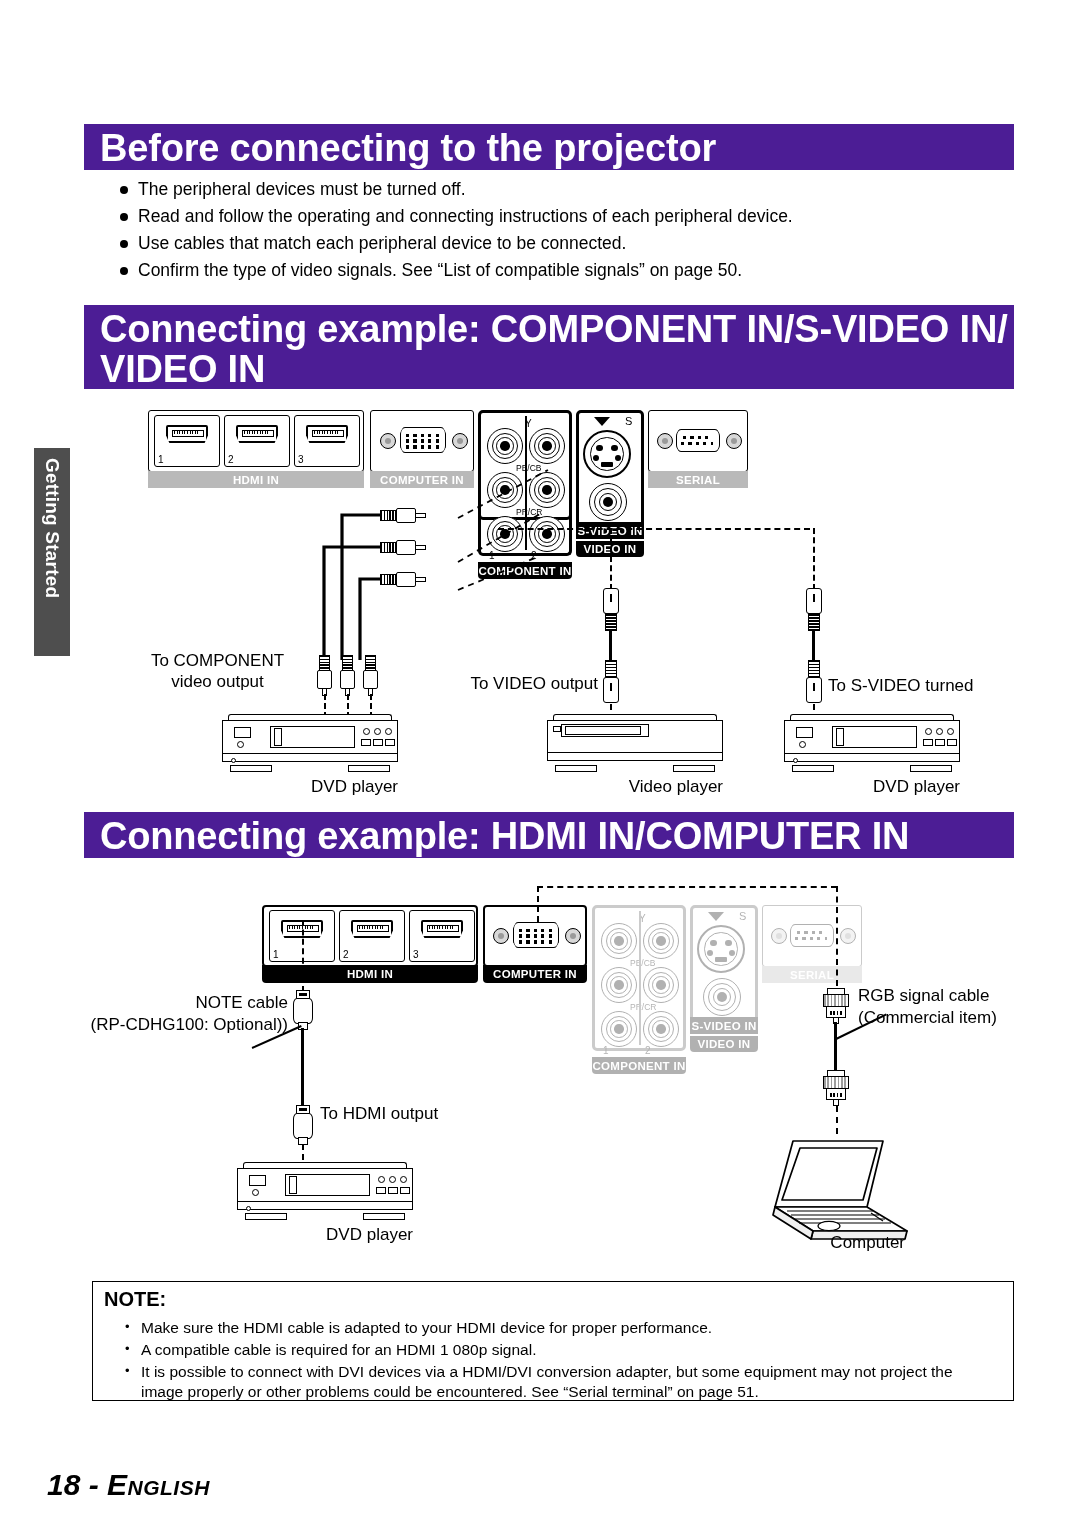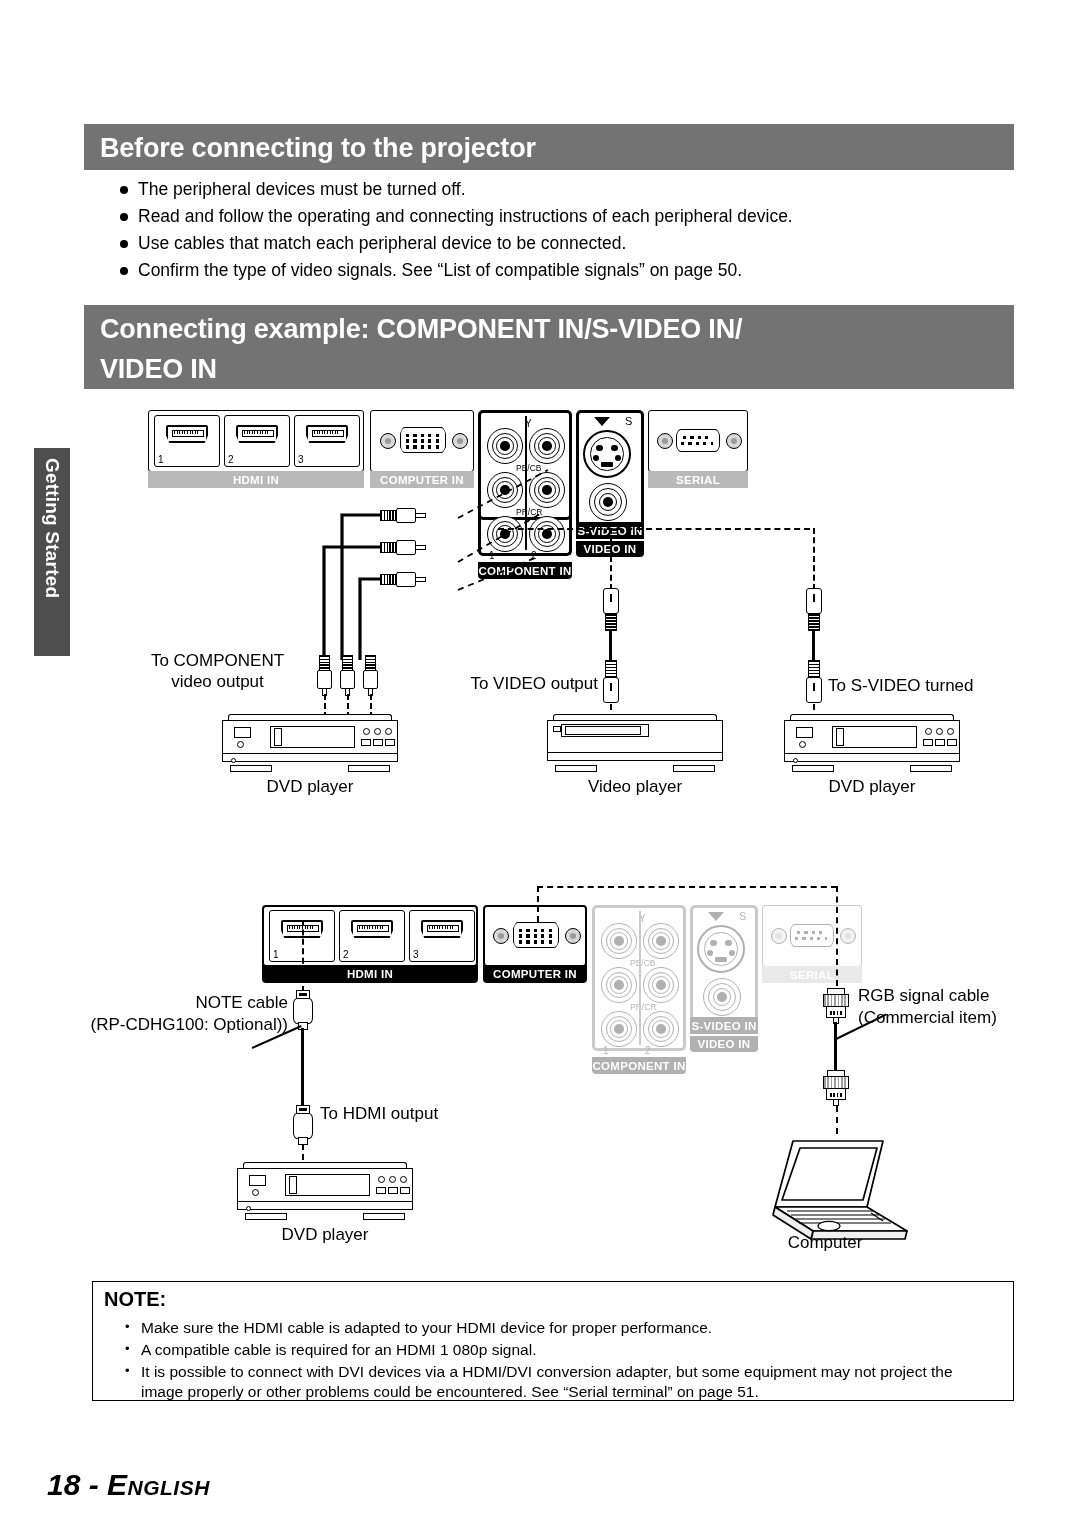--- a/index.html
+++ b/index.html
@@ -25,22 +25,22 @@
   .chapter-bar{
     position:absolute;left:84px;top:46px;width:930px;height:57px;background:#000;
   }
   .chapter-bar .t{
     position:absolute;left:16px;top:-2px;color:#fff;font-size:44px;font-weight:bold;
     letter-spacing:-0.5px;line-height:58px;
   }
 
   
   .sec-bar{
-    position:absolute;background:#737373;color:#fff;font-weight:bold;
-    font-size:27px;line-height:40px;letter-spacing:-0.2px;
+    position:absolute;background:#4c1d95;color:#fff;font-weight:bold;
+    font-size:38px;line-height:40px;letter-spacing:-0.2px;
   }
   .sec-bar .t{position:absolute;left:16px;top:4px;white-space:pre-line;}
 
   #sec-before{left:84px;top:124px;width:930px;height:46px;}
   #sec-component{left:84px;top:305px;width:930px;height:84px;}
   #sec-hdmi{left:84px;top:812px;width:930px;height:46px;}
 
   
   .bullets{position:absolute;left:112px;top:178px;width:900px;}
   .bullets li{
@@ -48,21 +48,21 @@
     margin:0 0 4.5px 0;padding-left:26px;
   }
   .bullets li:before{
     content:"";position:absolute;left:8px;top:8px;width:8px;height:8px;
     background:#000;border-radius:50%;
   }
   ul.bullets{margin:0;padding:0;}
 
   
   .lbl{position:absolute;font-size:17px;line-height:21px;color:#000;white-space:pre-line;}
-  .lbl.c{text-align:center;}
+  .lbl.c{text-align:right;}
   .lbl.r{text-align:right;}
 
   
   .panel{position:absolute;}
   .blk{position:absolute;}
   
   .cell{position:absolute;box-sizing:border-box;background:#fff;}
   .cell .body{position:absolute;left:0;top:0;right:0;bottom:0;box-sizing:border-box;
       border:1.6px solid #000;border-radius:3px;}
   .cap{
@@ -492,20 +492,23 @@
     <div class="btn" style="left:139px;top:25px;width:10px;height:7px;"></div>
     <div class="btn" style="left:151px;top:25px;width:10px;height:7px;"></div>
     <div class="btn" style="left:163px;top:25px;width:10px;height:7px;"></div>
     <div class="strip"></div>
     <div class="cir" style="left:9px;top:44px;width:5px;height:5px;"></div>
     <div class="foot" style="left:8px;width:42px;"></div>
     <div class="foot" style="left:126px;width:42px;"></div>
   </div>
   <div class="lbl c" style="left:784px;top:776px;width:176px;">DVD player</div>
 
+  <div class="sec-bar" id="sec-hdmi">
+    <div class="t">Connecting example: HDMI IN/COMPUTER IN</div>
+  </div>
 
   <div class="panel" id="panel2" style="left:262px;top:905px;width:570px;height:165px;">
 
     <div class="blk" style="left:0;top:0;width:216px;height:62px;border:2.6px solid #000;border-radius:4px;box-sizing:border-box;background:#fff;"></div>
     <div class="cell" style="left:7px;top:5px;width:66px;height:52px;">
         <div class="body"></div>
       </div>
     <div class="cell" style="left:77px;top:5px;width:66px;height:52px;">
         <div class="body"></div>
       </div>

